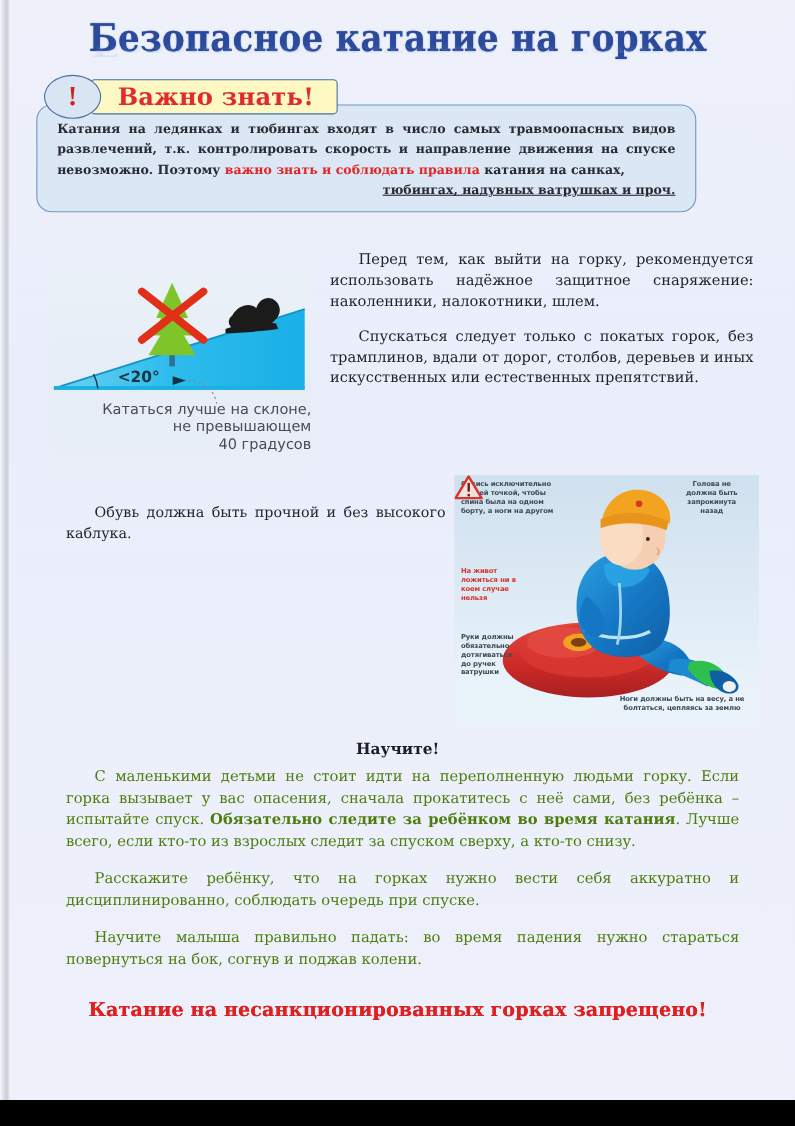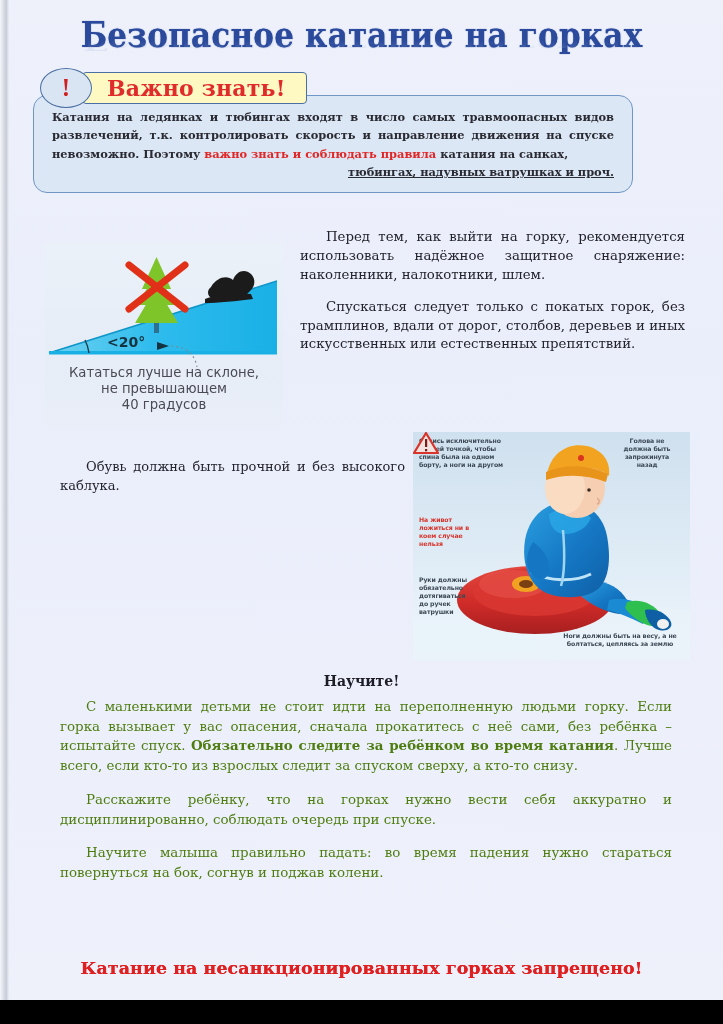--- a/index.html
+++ b/index.html
@@ -112,21 +112,21 @@
   .intro-text .lastline{display:block;text-align:right;text-decoration:underline;}
 
   
   .slope-fig{
     position:absolute;left:45px;top:243px;width:238px;height:186px;
     background:linear-gradient(180deg,#eaf1f8 0%,#e6edf7 55%,#e9eef8 100%);
     z-index:6;overflow:hidden;
   }
   .slope-svg{position:absolute;left:0;top:0;}
   .slope-caption{
-    position:absolute;left:0;right:0;top:122px;text-align:center;
+    position:absolute;left:0;right:0;top:122px;text-align:right;
     font-family:"DejaVu Sans", sans-serif;
     font-size:13.2px;line-height:1.23;color:#4a4a52;
   }
 
   
   .col-right-top{
     position:absolute;left:300px;top:228px;width:385px;
     font-family:"DejaVu Serif", serif;
     font-size:13.3px;line-height:1.42;color:#23232b;
     text-align:justify;z-index:5;
@@ -176,21 +176,21 @@
     position:absolute;left:60px;top:697px;width:612px;
     font-family:"DejaVu Serif", serif;
     font-size:13.4px;line-height:1.47;color:#4d7c0f;
     text-align:justify;z-index:5;
   }
   .col-full p{margin:0 0 14px 0;text-indent:26px;}
   .col-full b{font-weight:bold;}
 
   
   .footer-warn{
-    position:absolute;left:0;right:0;top:958px;text-align:center;
+    position:absolute;left:0;right:0;top:909px;text-align:center;
     font-family:"DejaVu Serif", serif;
     font-size:17.4px;font-weight:bold;color:#e02020;
     letter-spacing:.1px;z-index:5;
     text-shadow:0 0 .5px #e02020;
   }
 </style>
 </head>
 <body>
 
 <div id="page">

